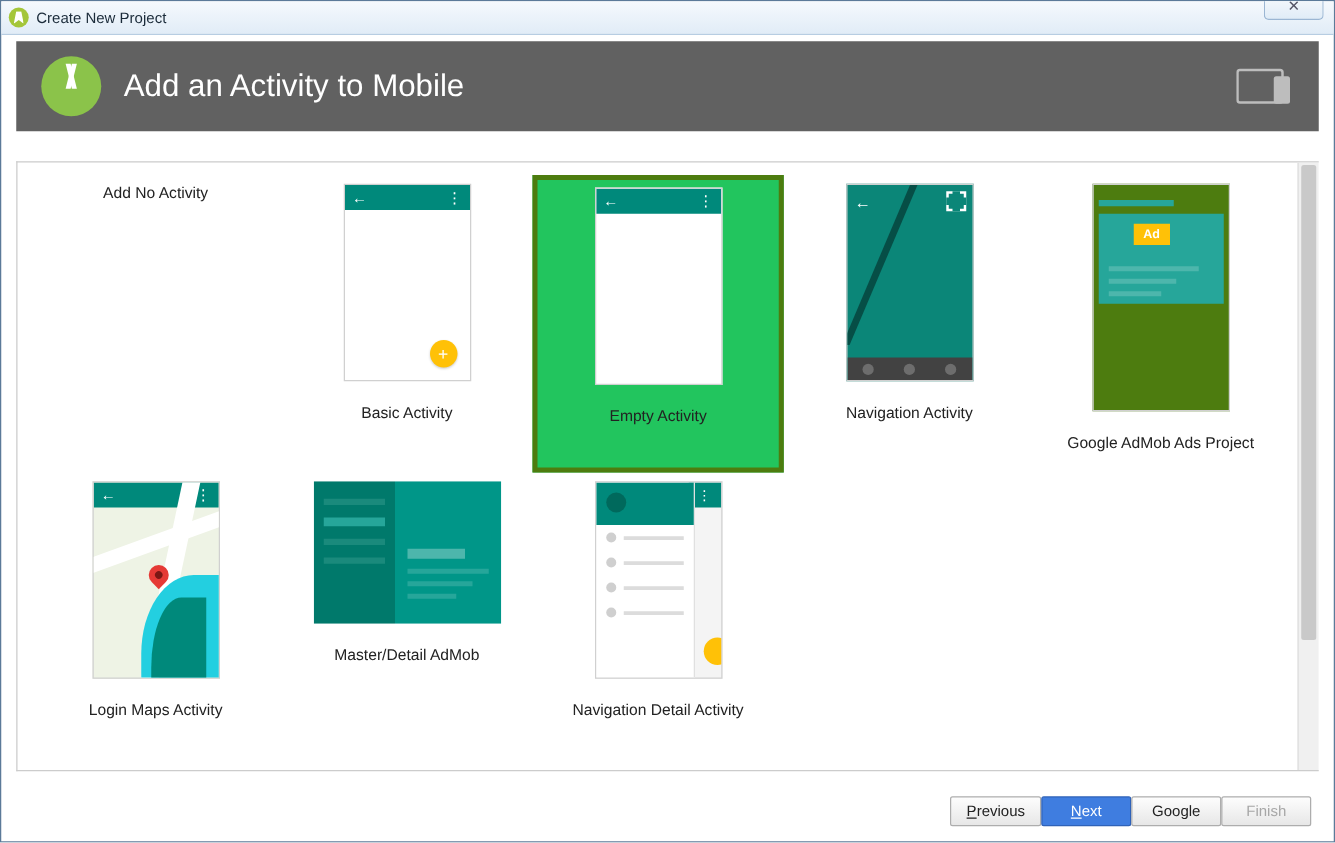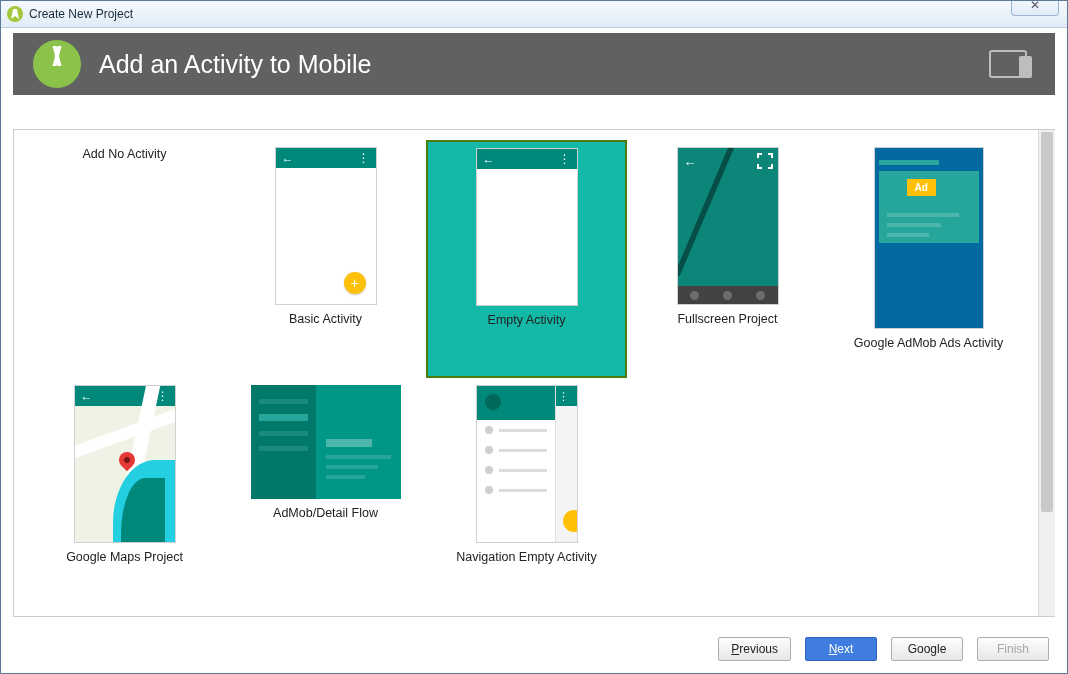--- a/index.html
+++ b/index.html
@@ -3,38 +3,38 @@
 <meta charset="utf-8">
 <style>
 html,body{margin:0;padding:0;font-family:"Segoe UI",Tahoma,sans-serif;font-size:12px;background:#dfe4e8}
 .win{width:1068px;height:674px;background:#fff;position:relative;border:1px solid #5b7a99;box-sizing:border-box;overflow:hidden}
 .titlebar{height:26px;background:linear-gradient(#f5f9fd,#e1ecf7);border-bottom:1px solid #b7cde2;display:flex;align-items:center;padding:0 6px;gap:6px}
 .titlebar .icon{width:16px;height:16px;position:relative}
 .titlebar .icon::before{content:"";position:absolute;inset:0;border-radius:50%;background:#a4c639}
 .titlebar .icon::after{content:"";position:absolute;left:4px;top:3px;width:8px;height:10px;background:#fff;clip-path:polygon(25% 0,75% 0,100% 100%,50% 70%,0 100%)}
 .titlebar .title{color:#1b2b3a;font-weight:500}
 .win-close{position:absolute;top:-4px;right:8px;width:46px;height:18px;border:1px solid #9bb6d3;border-top:none;border-radius:0 0 4px 4px;background:linear-gradient(#f6f9fc,#e0ecf7);font-family:Arial;font-size:12px;text-align:center;line-height:16px;color:#556}
-.banner{position:absolute;left:12px;right:12px;top:32px;height:62px;background:#616161;display:flex;align-items:center;padding:0 20px;color:#fff;justify-content:space-between}
+.banner{position:absolute;left:12px;right:12px;top:32px;height:72px;background:#616161;display:flex;align-items:center;padding:0 20px;color:#fff;justify-content:space-between}
 .banner-left{display:flex;align-items:center;gap:18px}
 .logo-as{width:48px;height:48px;position:relative}
 .logo-as .disc{width:48px;height:48px;border-radius:50%;background:#8bc34a;position:absolute}
 .logo-as .compass{position:absolute;left:10px;top:6px;width:28px;height:36px}
 .logo-as .compass::before{content:"";position:absolute;left:12px;top:0;width:4px;height:20px;background:#fff;transform:skewX(14deg)}
 .logo-as .compass::after{content:"";position:absolute;left:12px;top:0;width:4px;height:20px;background:#fff;transform:skewX(-14deg)}
 .banner-title{font-size:25px;font-weight:400;color:#fff}
 .device-ico{width:46px;height:32px}
 .content{position:absolute;left:12px;right:12px;top:128px;bottom:56px;border:1px solid #ccc;border-right:none;overflow:hidden;background:#fff}
 .scroll-track{position:absolute;right:0;top:0;bottom:0;width:16px;background:#f0f0f0;border-left:1px solid #ddd}
 .scroll-thumb{position:absolute;left:2px;right:2px;top:2px;height:380px;background:#c9c9c9;border-radius:2px}
 .grid{position:absolute;left:0;right:16px;top:0;bottom:0;display:grid;grid-template-columns:repeat(5,1fr);grid-template-rows:repeat(2,1fr);padding:10px 10px 0 10px;gap:0}
 .cell{display:flex;flex-direction:column;align-items:center;justify-content:flex-start;padding:6px 0 8px 0;cursor:pointer;border:1px solid transparent}
-.cell.selected{background:#14b8a6;border:2px solid #4d7c0f}
+.cell.selected{background:#22c55e;border:4px solid #4d7c0f}
 .thumb{width:100px;height:156px;border:1px solid #d0d0d0;background:#fff;position:relative;overflow:hidden}
 .thumb.wide{width:150px;height:114px;border:none}
-.lbl{margin-top:7px;font-size:12.5px;color:#222;text-align:center}
+.lbl{margin-top:18px;font-size:12.5px;color:#222;text-align:center}
 .cell.noact .lbl{margin-top:0}
 .cell.noact{}
 
 .appbar{position:absolute;top:0;left:0;right:0;height:20px;background:#00897b;display:flex;align-items:center;justify-content:space-between;padding:0 6px}
 .appbar .back,.appbar .dots{color:#fff;font-size:12px}
 .appbar .back::before{content:"\2190"}
 .appbar .dots::before{content:"\22EE"}
 .fab{position:absolute;right:10px;bottom:10px;width:22px;height:22px;border-radius:50%;background:#ffc107;color:#fff;display:flex;align-items:center;justify-content:center;font-size:14px;box-shadow:0 1px 2px rgba(0,0,0,.2)}
 
 
@@ -46,21 +46,21 @@
 .fullsc .stripe{position:absolute;top:0;bottom:28px;left:50%;width:6px;background:#064e46;transform:skewX(-23deg);transform-origin:top}
 .fullsc .navl{position:absolute;left:0;right:0;bottom:0;height:18px;background:#424242;display:flex;justify-content:space-around;align-items:center}
 .fullsc .navl span{width:9px;height:9px;border-radius:50%;background:#6d6d6d}
 .fullsc .brl{position:absolute;top:6px;left:6px;color:#fff;font-size:13px}
 .fullsc .brr{position:absolute;top:5px;right:5px;width:12px;height:12px;border:2px solid #fff}
 .fullsc .brr::before,.fullsc .brr::after{content:"";position:absolute;background:#0b8678}
 .fullsc .brr::before{left:3px;top:-2px;width:6px;height:16px}
 .fullsc .brr::after{top:3px;left:-2px;height:6px;width:16px}
 
 
-.admob{background:#0369a1;padding:12px 4px}
+.admob{background:#4d7c0f;padding:12px 4px}
 .admob .card{background:#26a69a;height:72px;margin-top:6px;position:relative}
 .admob .tag{position:absolute;top:8px;left:28px;background:#ffc107;color:#fff;font-size:10px;font-weight:bold;padding:3px 8px}
 .admob .l1,.admob .l2,.admob .l3{position:absolute;left:8px;height:4px;background:#4db6ac}
 .admob .l1{top:42px;width:72px}
 .admob .l2{top:52px;width:54px}
 .admob .l3{top:62px;width:42px}
 .admob .t0{height:5px;background:#26a69a;width:60px;margin-bottom:5px}
 
 
 .gmap{background:#eef3e5}
@@ -92,21 +92,21 @@
 .navd{background:#f4f4f4}
 .navd .bar{position:absolute;top:0;right:0;width:26px;height:20px;background:#00897b;display:flex;align-items:center;justify-content:center;color:#fff;font-size:11px}
 .navd .sheet{position:absolute;left:0;top:0;bottom:0;width:78px;background:#fff;border-right:1px solid #e0e0e0}
 .navd .head{height:34px;background:#00897b;position:relative}
 .navd .head .av{position:absolute;left:8px;top:8px;width:16px;height:16px;border-radius:50%;background:#00695c}
 .navd .item{display:flex;align-items:center;gap:6px;padding:6px 8px}
 .navd .item .ic{width:8px;height:8px;border-radius:50%;background:#cfcfcf}
 .navd .item .tx{flex:1;height:3px;background:#dcdcdc}
 .navd .fabp{position:absolute;right:-8px;bottom:10px;width:22px;height:22px;border-radius:50%;background:#ffc107}
 
-.footer{position:absolute;left:0;right:0;bottom:0;height:48px;display:flex;align-items:center;justify-content:flex-end;gap:14px;padding:0 18px}
+.footer{position:absolute;left:0;right:0;bottom:0;height:48px;display:flex;align-items:center;justify-content:flex-end;gap:0;padding:0 18px}
 .btn-s{min-width:72px;height:24px;padding:0 12px;border:1px solid #adadad;background:linear-gradient(#fdfdfd,#e7e7e7);border-radius:2px;font-size:12px;color:#222}
 .btn-s u{text-decoration:underline}
 .btn-p{background:#3f7de0;border-color:#2f62b8;color:#fff}
 .btn-d{color:#a7a7a7}
 </style>
 </head>
 <body>
 
 <div class="win">
   <div class="titlebar">
@@ -162,68 +162,68 @@
         <div class="thumb fullsc">
           <span class="brl">←</span>
           <span class="brr"></span>
           <div class="stripe"></div>
           <div class="navl">
               <span></span>
               <span></span>
               <span></span>
             </div>
         </div>
-        <div class="lbl">Fullscreen Project</div>
+        <div class="lbl">Navigation Activity</div>
       </div>
 
       <div class="cell">
         <div class="thumb admob">
           <div class="t0"></div>
           <div class="card">
             <div class="tag">Ad</div>
             <div class="l1"></div>
               <div class="l2"></div>
               <div class="l3"></div>
           </div>
         </div>
-        <div class="lbl">Google AdMob Ads Activity</div>
+        <div class="lbl">Google AdMob Ads Project</div>
       </div>
 
       <div class="cell">
         <div class="thumb gmap">
           <div class="appbar">
               <span class="back"></span>
               <span class="dots"></span>
             </div>
           <div class="road1"></div>
             <div class="road2"></div>
           <div class="water"></div>
             <div class="land"></div>
           <div class="pin"></div>
         </div>
-        <div class="lbl">Google Maps Project</div>
+        <div class="lbl">Login Maps Activity</div>
       </div>
 
 
       <div class="cell">
         <div class="thumb wide mdf">
           <div class="lp">
               <div></div>
               <div class="sel"></div>
               <div></div>
               <div></div>
             </div>
           <div class="rp">
               <div class="h"></div>
               <div class="p"></div>
               <div class="p" style="width:80%"></div>
               <div class="p" style="width:60%"></div>
             </div>
         </div>
-        <div class="lbl">AdMob/Detail Flow</div>
+        <div class="lbl">Master/Detail AdMob</div>
       </div>
 
       <div class="cell">
         <div class="thumb navd">
           <div class="bar">⋮</div>
           <div class="sheet">
             <div class="head">
                 <div class="av"></div>
               </div>
             <div class="item">
@@ -238,21 +238,21 @@
                 <div class="ic"></div>
                 <div class="tx"></div>
               </div>
             <div class="item">
                 <div class="ic"></div>
                 <div class="tx"></div>
               </div>
           </div>
           <div class="fabp"></div>
         </div>
-        <div class="lbl">Navigation Empty Activity</div>
+        <div class="lbl">Navigation Detail Activity</div>
       </div>
 
     </div>
     <div class="scroll-track">
         <div class="scroll-thumb"></div>
       </div>
   </div>
 
   <div class="footer">
     <button class="btn-s"><u>P</u><span>revious</span></button>

